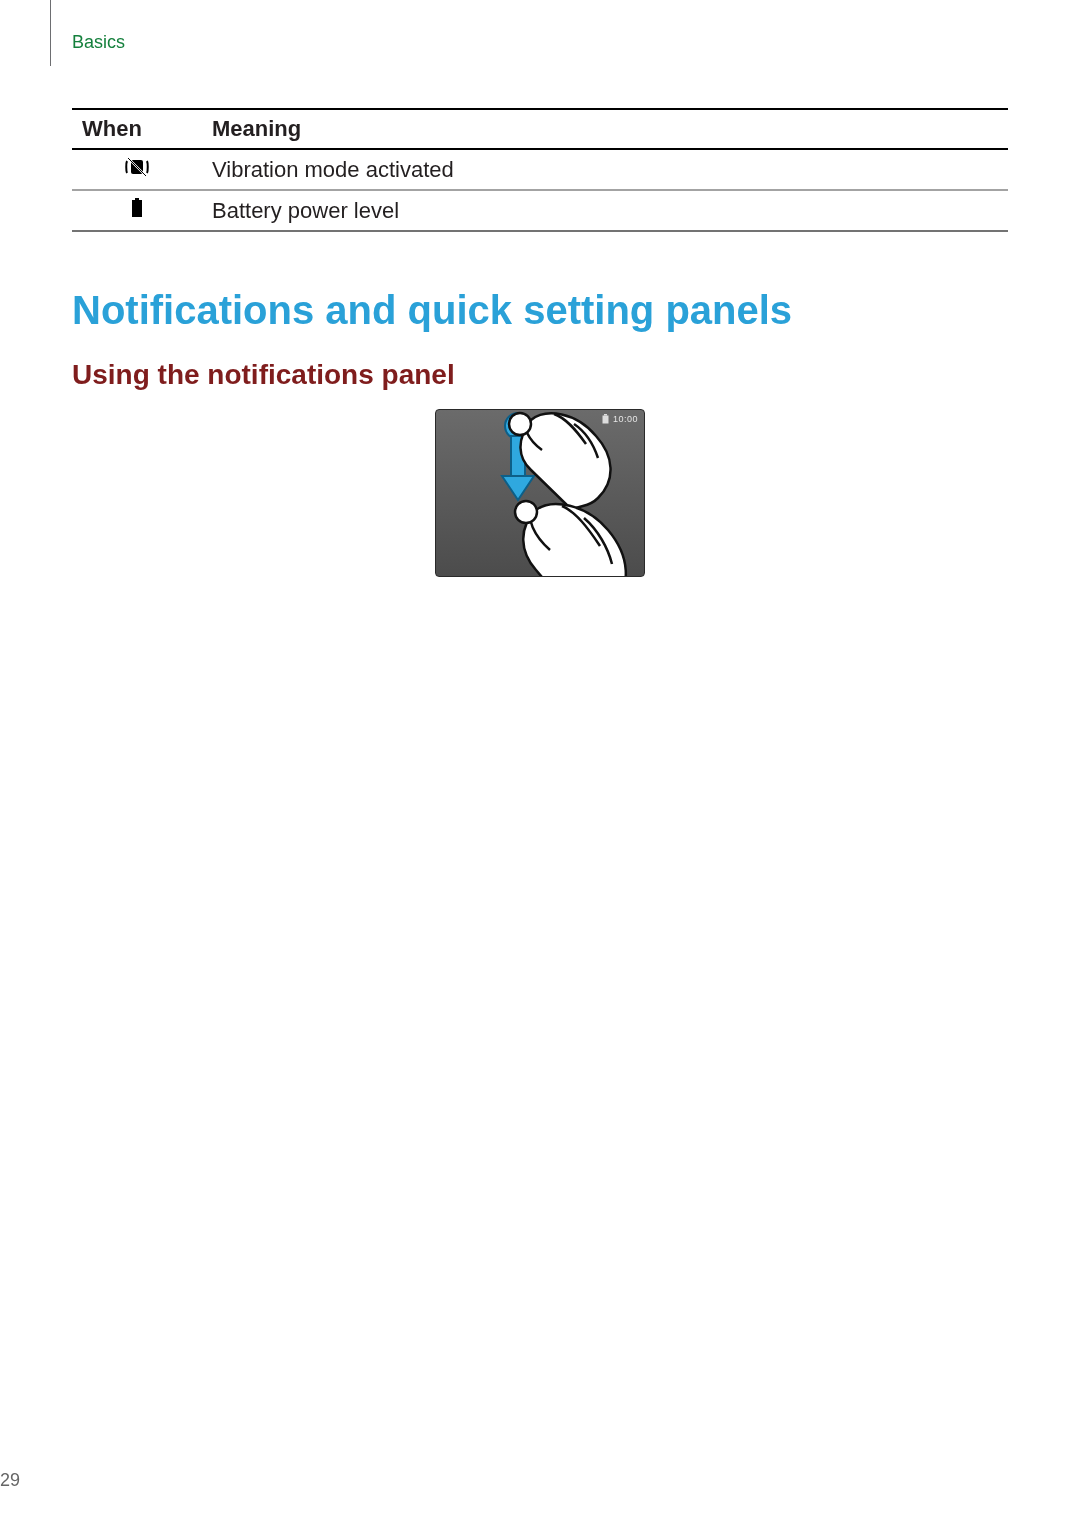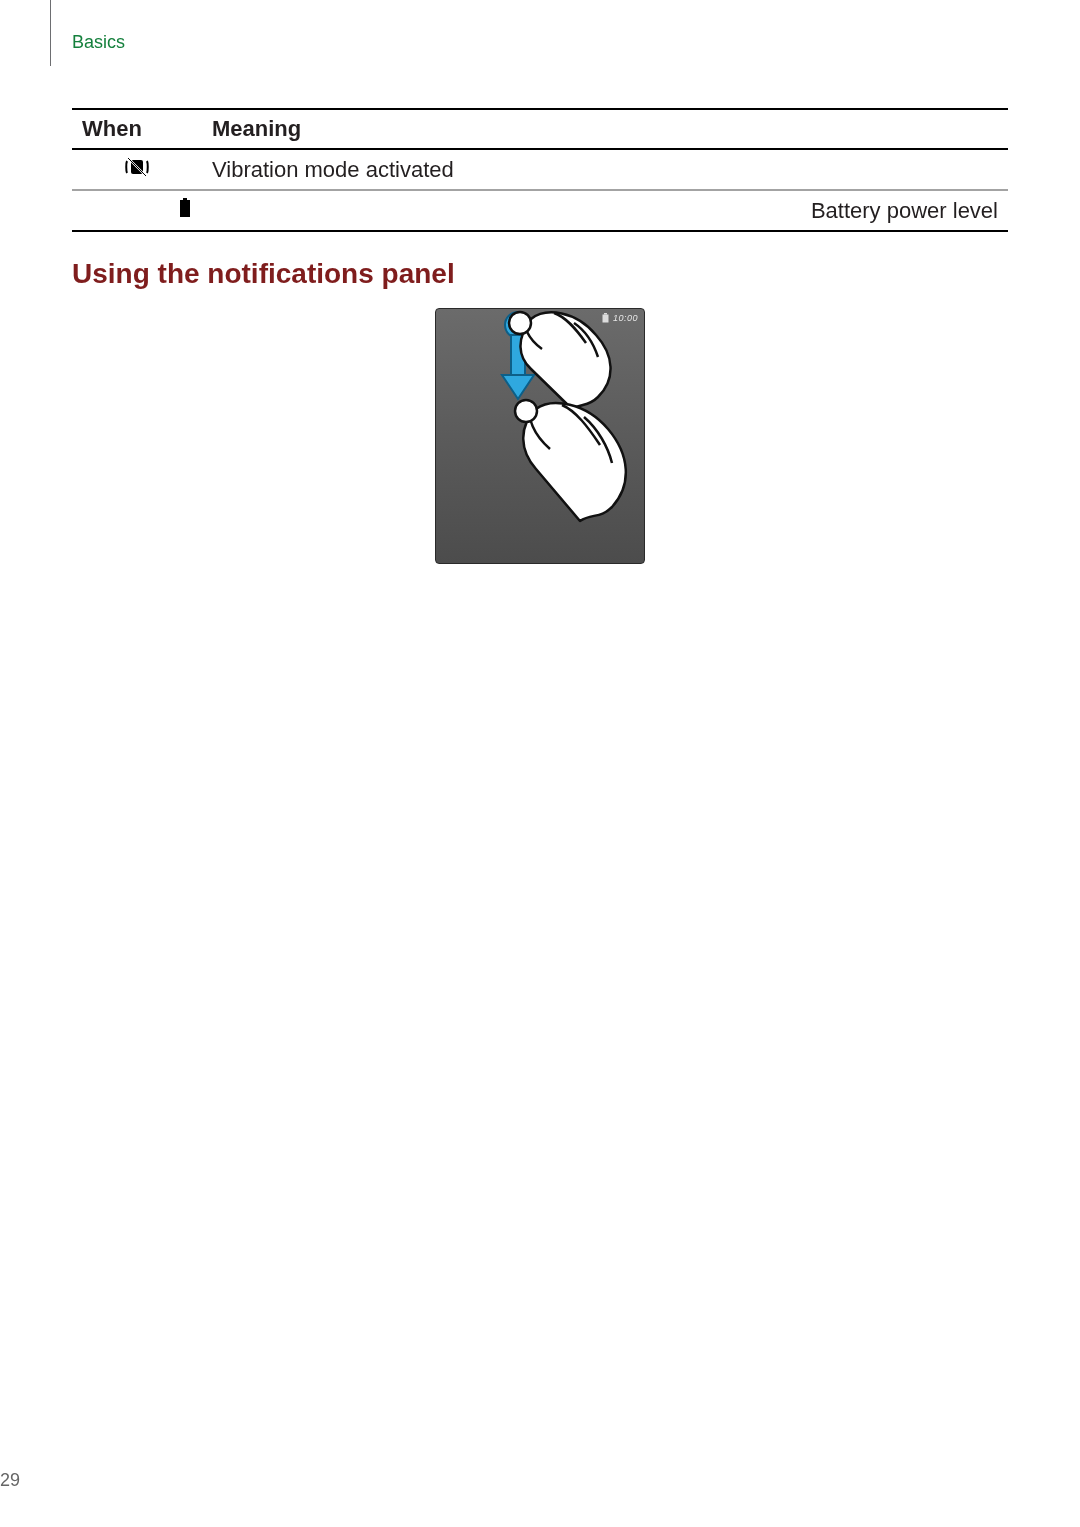--- a/index.html
+++ b/index.html
@@ -47,22 +47,21 @@
   table.icon-table thead th {
     font-weight: 700;
     border-top: 2px solid #000;
     border-bottom: 2px solid #000;
   }
   table.icon-table col.icon-col { width: 130px; }
   table.icon-table td.icon-cell {
     text-align: center;
   }
   table.icon-table tbody tr:last-child td {
-    border-bottom: 2px solid #000000;
-    text-align: right;
+    border-bottom: 2px solid #737373;
   }
   .icon-svg { display: inline-block; vertical-align: middle; }
   h1.section {
     margin: 56px 0 18px 0;
     font-size: 40px;
     font-weight: 700;
     color: #2aa1d8;
   }
   h2.sub {
     margin: 26px 0 10px 0;
@@ -76,27 +75,26 @@
     line-height: 1.4;
   }
   .illus-wrap {
     width: 100%;
     display: flex;
     justify-content: center;
     margin-top: 18px;
   }
   .phone-ill {
     width: 210px;
-    height: 256px;
+    height: 168px;
     position: relative;
     background: linear-gradient(180deg, #6b6b6b 0%, #5b5b5b 50%, #4c4c4c 100%);
     border-radius: 4px;
     overflow: hidden;
     border: 1px solid #2a2a2a;
-    font-style: italic;
   }
   .phone-status {
     position: absolute;
     top: 4px; right: 6px;
     color: #e6e6e6;
     font-size: 9px;
     letter-spacing: .5px;
     display: flex; align-items: center; gap: 4px;
   }
   .page-num {
@@ -151,20 +149,21 @@
                 <rect x="5" y="0" width="4" height="2" fill="#000"></rect>
                 <rect x="2" y="2" width="10" height="17" fill="#000"></rect>
               </svg>
           </span>
         </td>
         <td>Battery power level</td>
       </tr>
     </tbody>
   </table>
 
+  <h1 class="section">Notifications and quick setting panels</h1>
   <h2 class="sub">Using the notifications panel</h2>
 
 
   <div class="illus-wrap">
     <div class="phone-ill">
       <div class="phone-status">
         <svg width="7" height="10" viewBox="0 0 7 10">
             <rect x="2" y="0" width="3" height="1.5" fill="#ddd"></rect>
             <rect x="0.5" y="1.5" width="6" height="8" fill="#ddd"></rect>
           </svg>

